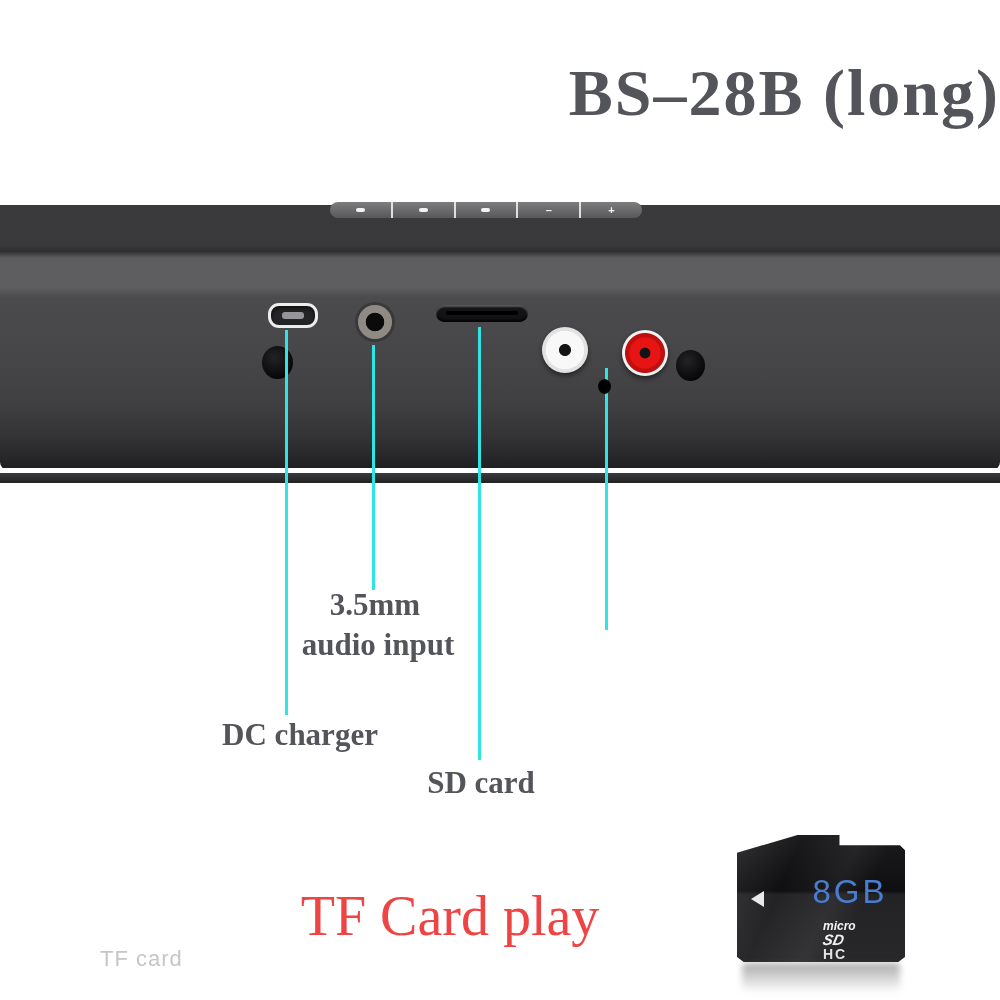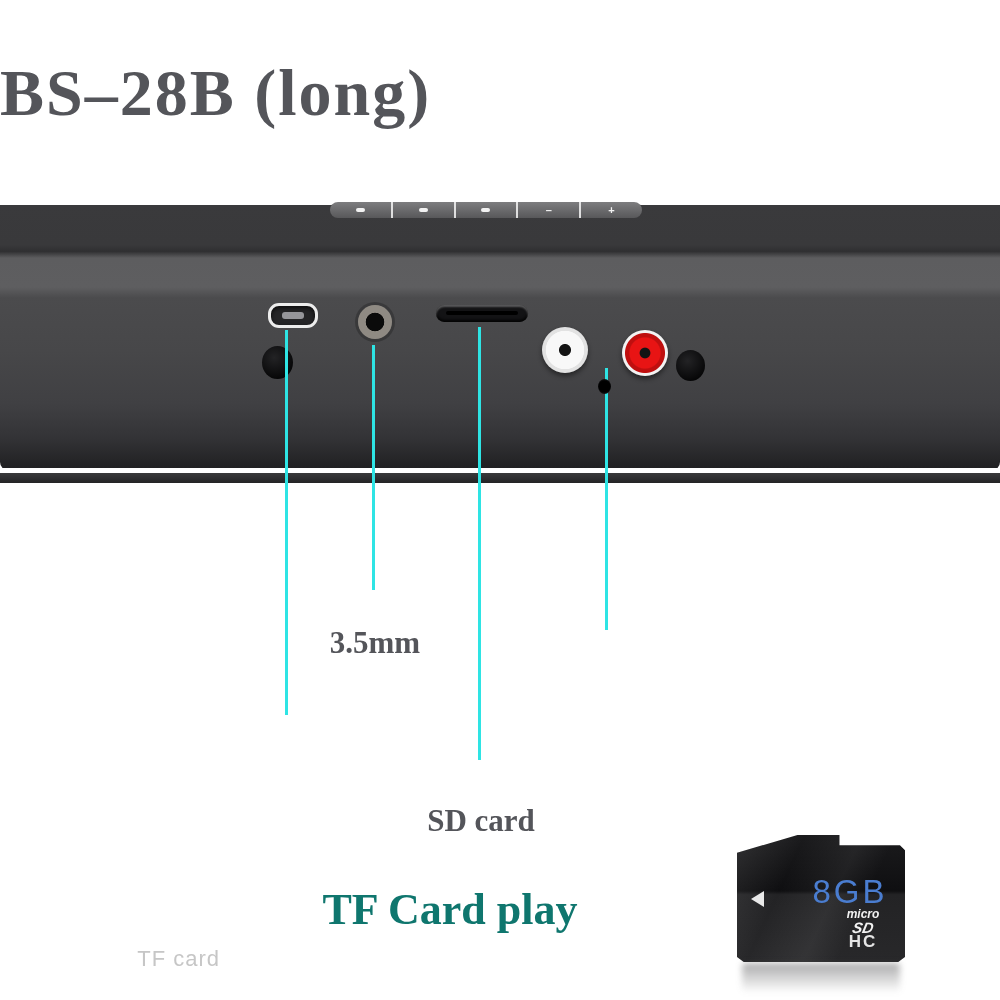--- a/index.html
+++ b/index.html
@@ -1,20 +1,20 @@
 <!DOCTYPE html>
 <html><head>
 <meta charset="utf-8">
 <style>
   html,body{margin:0;padding:0;background:#fff;}
   .canvas{position:relative;width:1000px;height:1000px;background:#ffffff;overflow:hidden;
           font-family:"Liberation Serif", serif;}
 
   
-  .page-title{position:absolute;left:0;top:55px;width:1000px;text-align:left;
+  .page-title{position:absolute;left:0;top:55px;width:1000px;text-align:right;
     font-size:66px;font-weight:700;color:#54555a;letter-spacing:2px;}
 
   
   .soundbar-body{position:absolute;left:0;top:205px;width:1000px;height:265px;
     background:linear-gradient(180deg,
       #3a3a3c 0%, #39393b 15%, #2f2f31 17.5%,
       #5d5d5f 20%, #5e5e60 31%,
       #4b4b4d 35%, #474749 55%, #404043 75%, #333336 88%, #242426 97%, #1f1f21 100%);
     border-radius:0 0 8px 8px;}
   .base-gap{position:absolute;left:0;top:468px;width:1000px;height:5px;background:#ffffff;}
@@ -60,55 +60,55 @@
 
   
   .callout-line{position:absolute;width:3px;background:#2ee4e4;z-index:5;}
   .line-dc {left:285px;top:330px;height:385px;}
   .line-aux{left:372px;top:345px;height:245px;}
   .line-sd {left:478px;top:327px;height:433px;}
   .line-rca{left:605px;top:368px;height:262px;}
 
   
   .callout-label{position:absolute;width:190px;text-align:center;
-    font-size:31px;font-weight:700;color:#54555a;line-height:33px;margin-top:38px;}
+    font-size:31px;font-weight:700;color:#54555a;line-height:33px;}
   .lbl-aux1{left:280px;top:588px;}
   .lbl-aux2{left:283px;top:628px;}
   .lbl-rca {left:498px;top:634px;}
   .lbl-dc  {left:205px;top:718px;}
   .lbl-sd1 {left:386px;top:766px;}
   .lbl-sd2 {left:386px;top:799px;}
 
   
   .tf-icon{position:absolute;left:122px;top:853px;width:70px;height:92px;
     background:linear-gradient(180deg,#f0f0f0,#dfdfdf);
     clip-path:polygon(8% 0%, 80% 0%, 80% 30%, 100% 34%, 100% 62%, 80% 66%, 80% 100%, 6% 100%, 0% 94%, 0% 5%);}
   .tf-icon-text{position:absolute;left:0;top:25px;width:56px;text-align:center;
     font-family:"Liberation Sans", sans-serif;font-size:31px;font-weight:700;color:#ffffff;}
   .tf-icon-line{position:absolute;left:16px;top:74px;width:30px;height:3px;background:#d2d2d2;}
-  .tf-caption{position:absolute;left:100px;top:946px;width:120px;text-align:right;
+  .tf-caption{position:absolute;left:100px;top:946px;width:120px;text-align:left;
     font-family:"Liberation Sans", sans-serif;font-size:22px;color:#c6c6c6;letter-spacing:1px;}
   .tf-heading{position:absolute;left:290px;top:884px;width:320px;text-align:center;
-    font-size:44px;font-weight:700;color:#0f766e;}
+    font-size:56px;font-weight:400;color:#ef4444;}
 
   
   .sd-card{position:absolute;left:737px;top:835px;width:168px;height:127px;
     background:linear-gradient(180deg,#1b1b1d 0%, #0f0f11 44%, #232325 47%, #28282a 100%);
     clip-path:polygon(0% 14%, 36% 0%, 61% 0%, 61% 8%, 97% 8%, 100% 12%, 100% 96%, 96% 100%, 4% 100%, 0% 96%);}
   .sd-card::before{content:"";position:absolute;inset:0;
     background:linear-gradient(115deg, rgba(255,255,255,0.10) 0%, rgba(255,255,255,0) 30%, rgba(255,255,255,0.06) 55%, rgba(255,255,255,0) 70%);}
   .card-arrow{position:absolute;left:14px;top:56px;width:0;height:0;
     border-right:13px solid #e9e9e9;border-top:8px solid transparent;border-bottom:8px solid transparent;}
   .card-capacity{position:absolute;left:58px;top:38px;width:110px;text-align:center;
     font-family:"Liberation Sans", sans-serif;font-size:33px;font-weight:400;color:#4a7dd0;letter-spacing:3px;}
-  .card-brand{position:absolute;left:86px;top:72px;width:80px;text-align:center;
+  .card-brand{position:absolute;left:86px;top:84px;width:80px;text-align:left;
     font-family:"Liberation Sans", sans-serif;color:#f2f2f2;line-height:14px;}
   .brand-micro{display:block;font-size:12px;font-style:italic;font-weight:700;}
   .brand-sd{display:block;font-size:15px;font-style:italic;font-weight:700;transform:skewX(-12deg);}
-  .brand-hc{display:block;font-size:17px;font-weight:700;letter-spacing:2px;color:#e4e4e4;}
+  .brand-hc{display:block;font-size:14px;font-weight:700;letter-spacing:2px;color:#e4e4e4;}
   .card-reflection{position:absolute;left:742px;top:963px;width:158px;height:30px;
     background:linear-gradient(180deg, rgba(70,70,72,0.45), rgba(255,255,255,0));
     filter:blur(3px);border-radius:4px;}
 </style>
 </head>
 <body>
 
 <div class="canvas">
 
   <div class="page-title">BS–28B (long)</div>
@@ -146,20 +146,22 @@
 
   <div class="base-gap"></div>
   <div class="base-strip"></div>
 
   <div class="callout-line line-dc"></div>
   <div class="callout-line line-aux"></div>
   <div class="callout-line line-sd"></div>
   <div class="callout-line line-rca"></div>
 
   <div class="callout-label lbl-aux1">3.5mm</div>
+  <div class="callout-label lbl-aux2">audio input</div>
+  <div class="callout-label lbl-dc">DC charger</div>
   <div class="callout-label lbl-sd1">SD card</div>
 
   <div class="tf-caption">TF card</div>
 
   <div class="tf-heading">TF Card play</div>
 
   <div class="sd-card">
     <div class="card-arrow"></div>
     <div class="card-capacity">8GB</div>
     <div class="card-brand">

